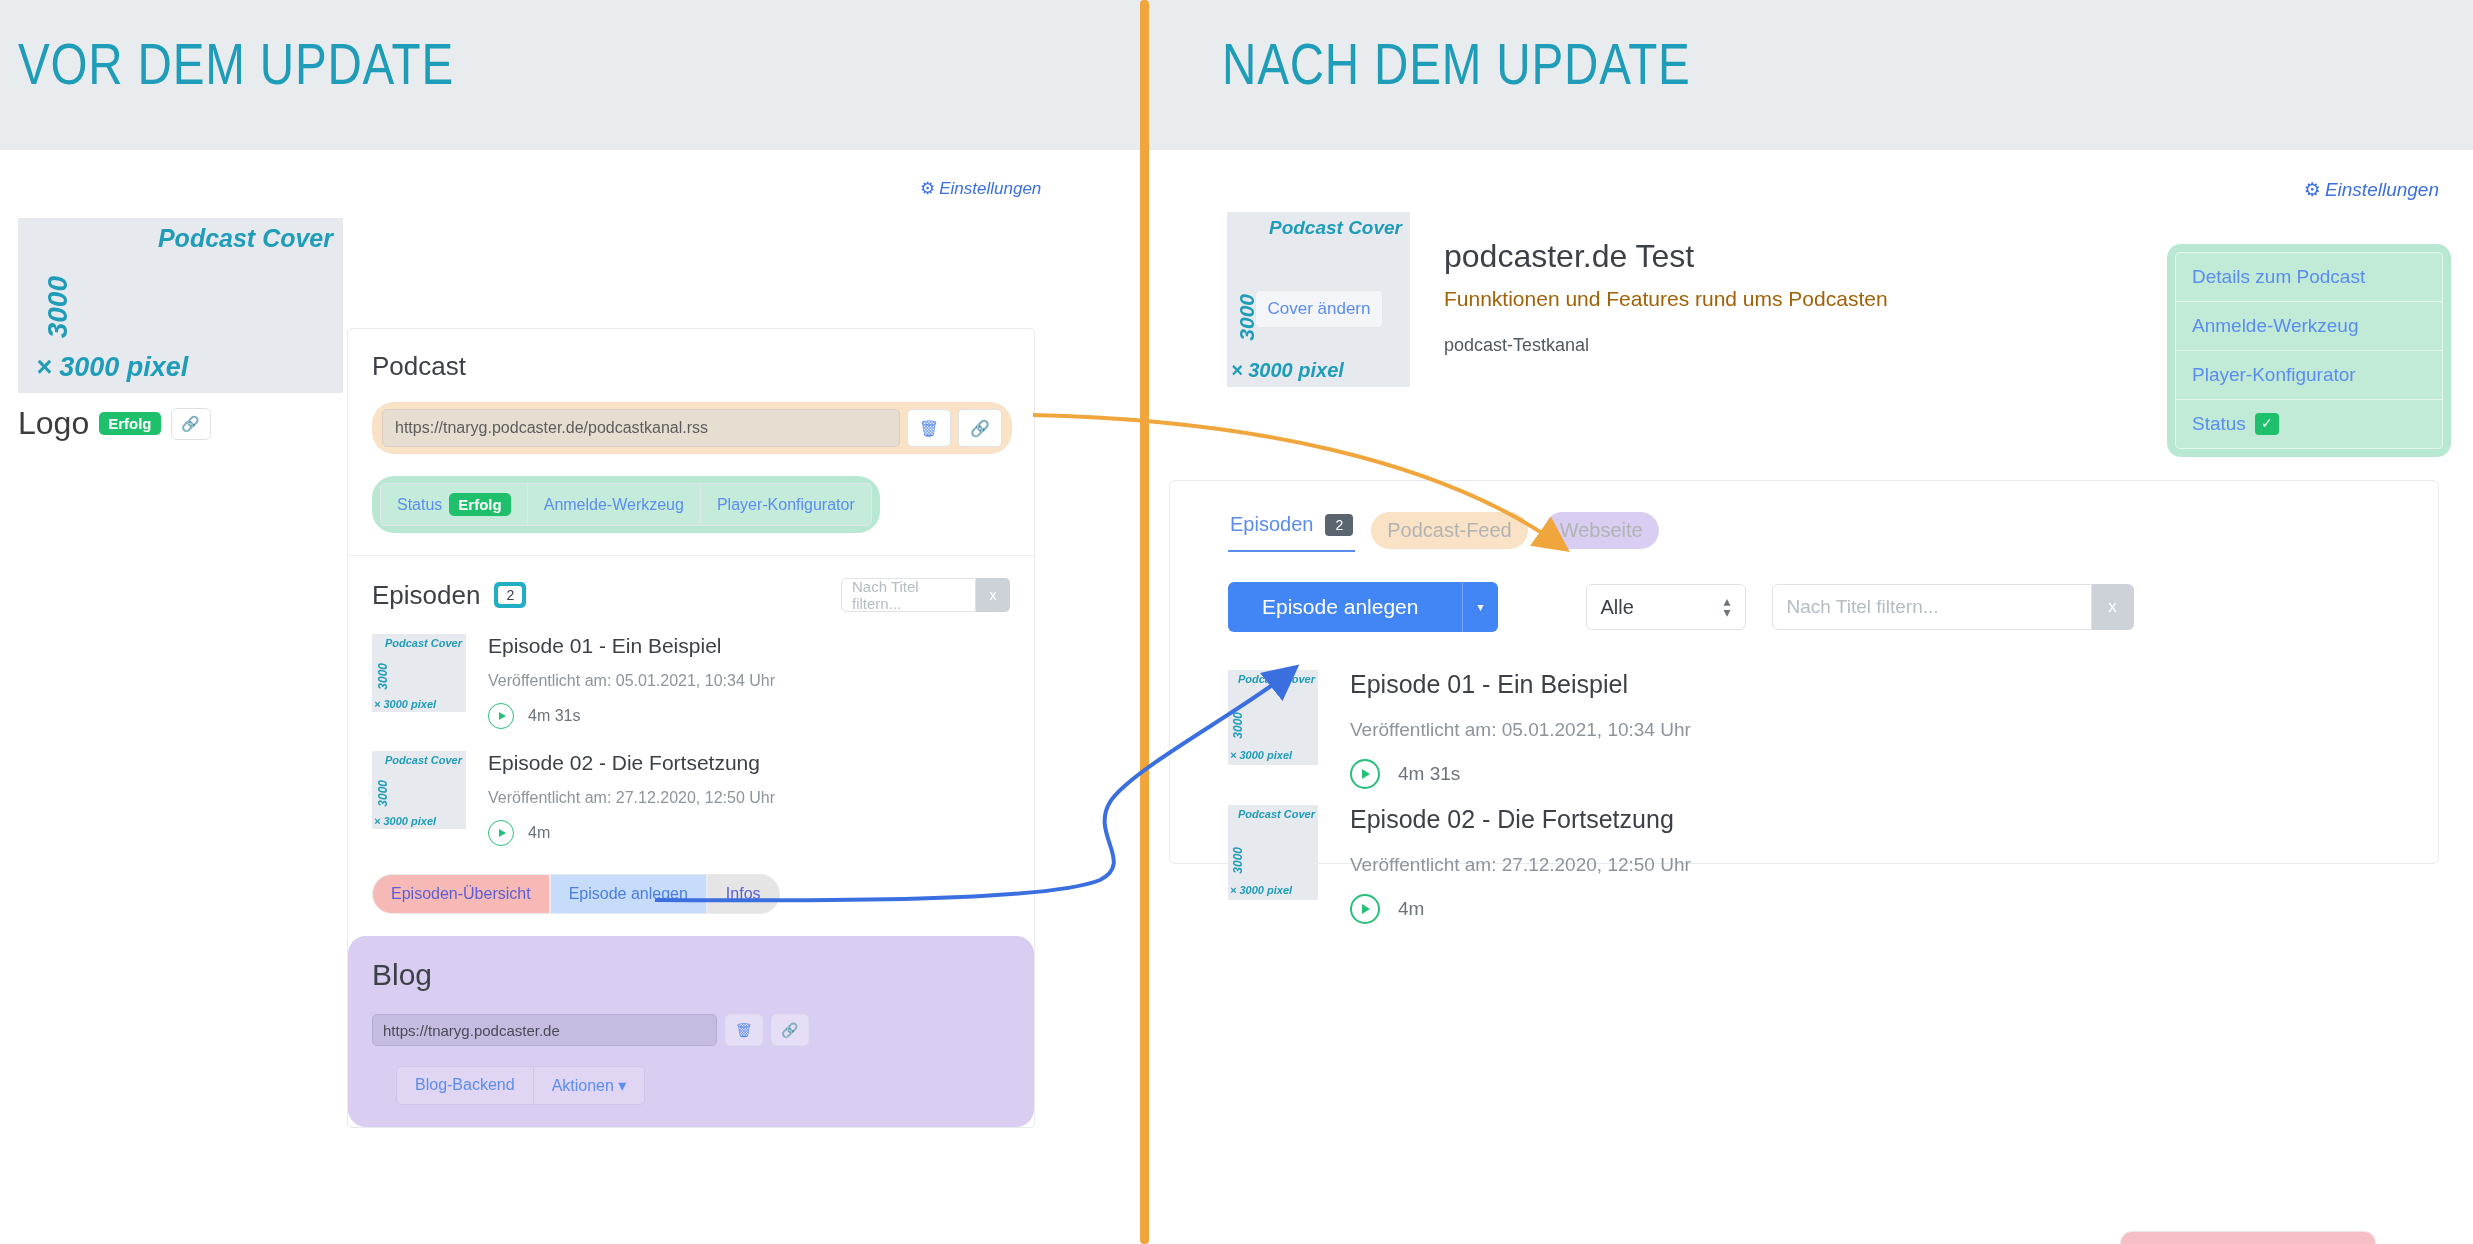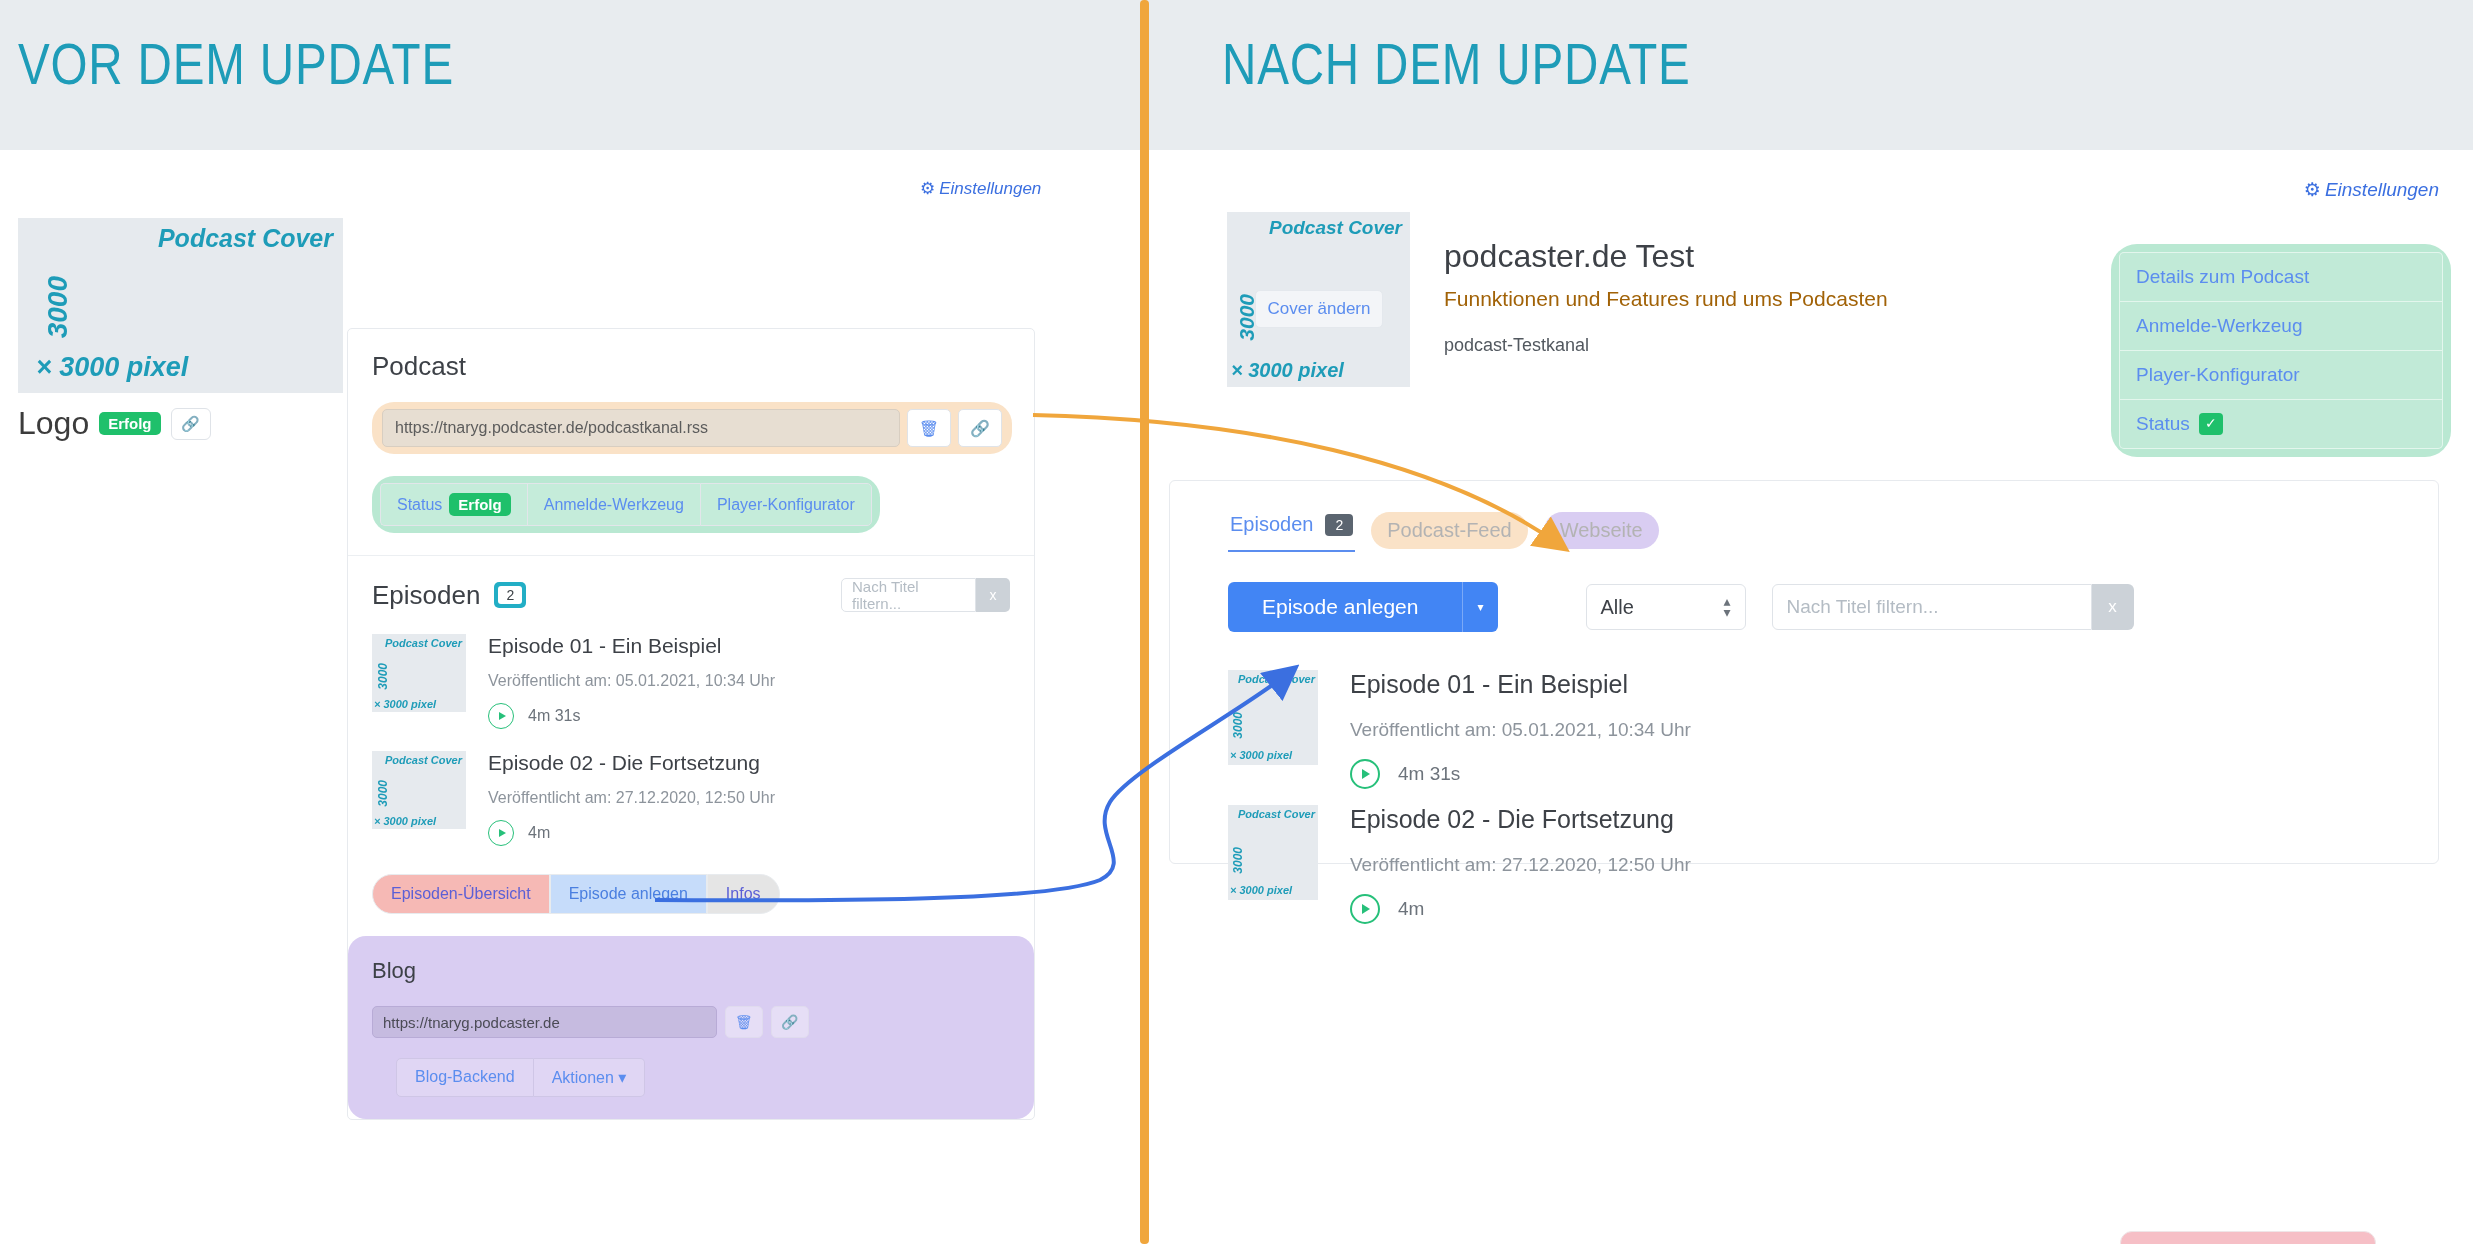--- a/index.html
+++ b/index.html
@@ -171,21 +171,21 @@
     border:1px solid #e8ebee; font-size:16px; padding:10px 18px;
     display:flex; align-items:center;
   }
   .p-red   { background:#f6b9b5; color:#5b5fd6; border-radius:22px 0 0 22px; }
   .p-blue  { background:#c6dcfa; color:#4a7fe0; }
   .p-pink  { background:#e5e5e5; color:#5b5fd6; border-radius:0 22px 22px 0; }
 
   #blog-box {
     margin:0; background:#d9cdf2; border-radius:18px; padding:22px 24px;
   }
-  .h-blog { font-size:22px; color:#3d4147; }
+  .h-blog { font-size:30px; color:#3d4147; }
   .blog-url-row { margin-top:22px; display:flex; align-items:center; gap:8px; }
   .blog-url {
     width:345px; height:32px; background:#c6bbe0; border:1px solid #b8abd6;
     border-radius:5px; display:flex; align-items:center; padding:0 10px;
     font-size:15px; color:#4b4b55;
   }
   .blog-sq {
     width:38px;height:32px;border:1px solid #e0dbee;border-radius:5px;
     background:rgba(255,255,255,.35);display:flex;align-items:center;
     justify-content:center;color:#5b8def;font-size:14px;
@@ -219,22 +219,22 @@
     display:flex; align-items:center; justify-content:center;
     color:#5b8def; font-size:17px; font-style:normal; font-weight:400;
   }
 
   #right-head { position:absolute; left:295px; top:88px; }
   .r-title { font-size:32px; color:#3d4147; }
   .r-sub   { font-size:21px; color:#a16207; margin-top:12px; }
   .r-chan  { font-size:18px; color:#52585f; margin-top:24px; }
 
   #green-panel {
-    position:absolute; right:22px; top:94px; width:340px;
-    background:#b9e8d2; border-radius:26px; padding:8px;
+    position:absolute; right:22px; top:94px; width:284px;
+    background:#b9e8d2; border-radius:14px; padding:8px;
   }
   #green-panel .gi {
     border:1px solid rgba(255,255,255,.55); border-bottom:none;
     color:#5b8def; font-size:19px; padding:13px 16px;
     display:flex; align-items:center; gap:9px;
     background:rgba(255,255,255,.12);
   }
   #green-panel .gi:first-child { border-radius:5px 5px 0 0; }
   #green-panel .gi:last-child  { border-bottom:1px solid rgba(255,255,255,.55); border-radius:0 0 5px 5px; }
   .badge-check {

